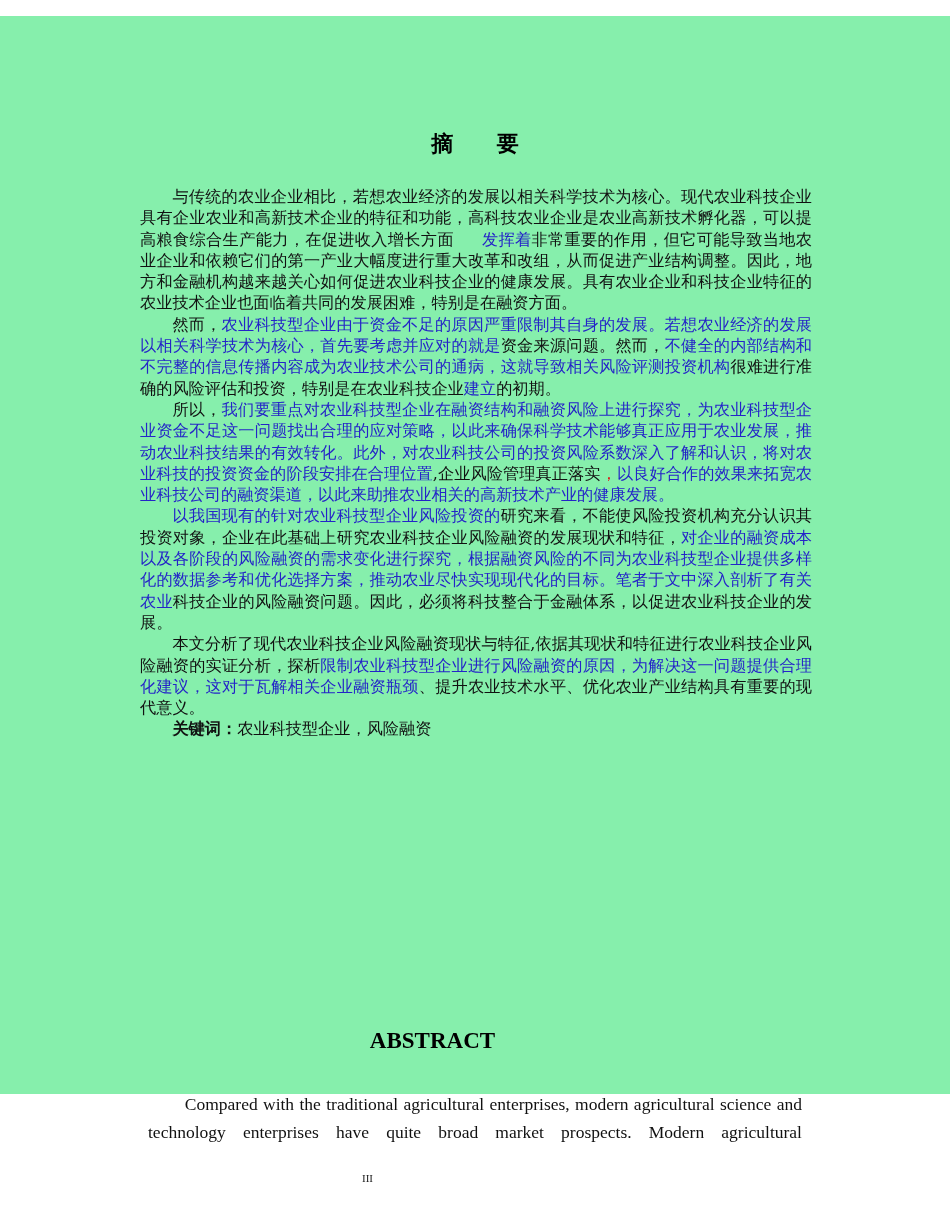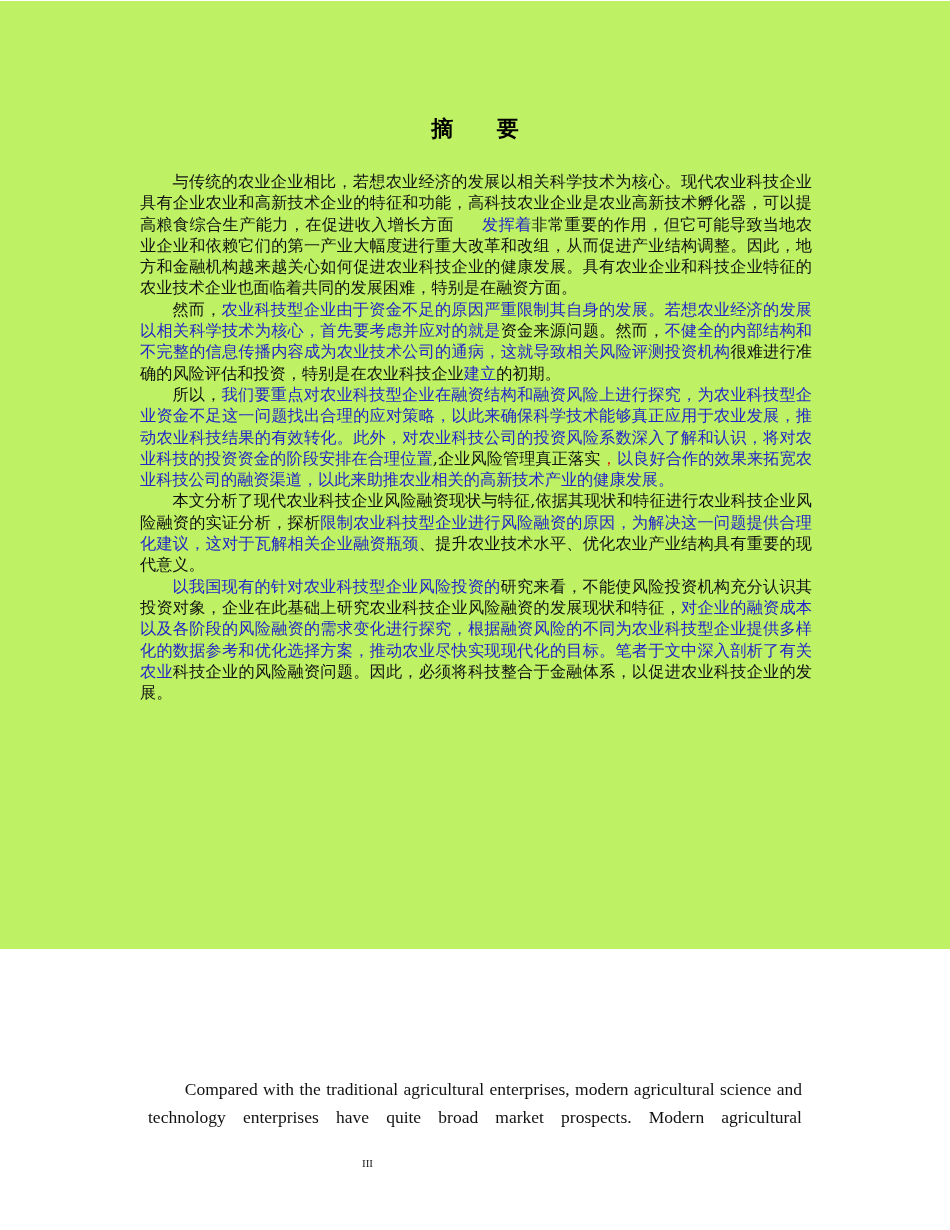--- a/index.html
+++ b/index.html
@@ -10,23 +10,23 @@
     body {
       width: 950px;
       height: 1230px;
       position: relative;
       overflow: hidden;
       font-family: "DejaVu Serif", "Liberation Serif", serif;
       color: #111111;
     }
     .page {
       position: absolute;
-      left: 0; top: 1px;
-      width: 950px; height: 948px;
-      background: #bef264;
+      left: 0; top: 16px;
+      width: 950px; height: 1078px;
+      background: #86efac;
     }
     .cn-title {
       position: absolute;
       top: 113px;
       left: 0;
       width: 950px;
       text-align: center;
       font-family: "DejaVu Sans", sans-serif;
       font-weight: bold;
       font-size: 22px;
@@ -101,27 +101,31 @@
     <p>
       <span style="color: rgb(17, 17, 17);">与传统的农业企业相比，若想农业经济的发展以相关科学技术为核心。现代农业科技企业具有企业农业和高新技术企业的特征和功能，高科技农业企业是农业高新技术孵化器，可以提高粮食综合生产能力，在促进收入增长方面</span><span style="color: rgb(36, 36, 200); margin-left: 28px;">发挥着</span><span style="color: rgb(17, 17, 17); margin-top: 44px;">非常重要的作用，但它可能导致当地农业企业和依赖它们的第一产业大幅度进行重大改革和改组，从而促进产业结构调整。因此，地方和金融机构越来越关心如何促进农业科技企业的健康发展。具有农业企业和科技企业特征的农业技术企业也面临着共同的发展困难，特别是在融资方面。</span>
     </p>
     <p>
       <span style="color: rgb(17, 17, 17);">然而，</span><span style="color: rgb(36, 36, 200);">农业科技型企业由于资金不足的原因严重限制其自身的发展。若想农业经济的发展以相关科学技术为核心，首先要考虑并应对的就是</span><span style="color: rgb(17, 17, 17);">资金来源问题。然而，</span><span style="color: rgb(36, 36, 200);">不健全的内部结构和不完整的信息传播内容成为农业技术公司的通病，这就导致相关风险评测投资机构</span><span style="color: rgb(17, 17, 17);">很难进行准确的风险评估和投资，特别是在农业科技企业</span><span style="color: rgb(36, 36, 200);">建立</span><span style="color: rgb(17, 17, 17);">的初期。</span>
     </p>
     <p>
       <span style="color: rgb(17, 17, 17);">所以，</span><span style="color: rgb(36, 36, 200);">我们要重点对农业科技型企业在融资结构和融资风险上进行探究，为农业科技型企业资金不足这一问题找出合理的应对策略，以此来确保科学技术能够真正应用于农业发展，推动农业科技结果的有效转化。此外，对农业科技公司的投资风险系数深入了解和认识，将对农业科技的投资资金的阶段安排在合理位置</span><span style="color: rgb(17, 17, 17);">,企业风险管理真正落实</span><span style="color: rgb(224, 16, 16);">，</span><span style="color: rgb(36, 36, 200);">以良好合作的效果来拓宽农业科技公司的融资渠道，以此来助推农业相关的高新技术产业的健康发展。</span>
     </p>
     <p>
+      <span style="color: rgb(36, 36, 200);">以我国现有的针对农业科技型企业风险投资的</span><span style="color: rgb(17, 17, 17);">研究来看，不能使风险投资机构充分认识其投资对象，企业在此基础上研究农业科技企业风险融资的发展现状和特征，</span><span style="color: rgb(36, 36, 200);">对企业的融资成本以及各阶段的风险融资的需求变化进行探究，根据融资风险的不同为农业科技型企业提供多样化的数据参考和优化选择方案，推动农业尽快实现现代化的目标。笔者于文中深入剖析了有关农业</span><span style="color: rgb(17, 17, 17);">科技企业的风险融资问题。因此，必须将科技整合于金融体系，以促进农业科技企业的发展。</span>
+    </p>
+    <p>
       <span style="color: rgb(17, 17, 17);">本文分析了现代农业科技企业风险融资现状与特征,依据其现状和特征进行农业科技企业风险融资的实证分析，探析</span><span style="color: rgb(36, 36, 200);">限制农业科技型企业进行风险融资的原因，为解决这一问题提供合理化建议，这对于瓦解相关企业融资瓶颈</span><span style="color: rgb(17, 17, 17);">、提升农业技术水平、优化农业产业结构具有重要的现代意义。</span>
     </p>
-    <p>
-      <span style="color: rgb(36, 36, 200);">以我国现有的针对农业科技型企业风险投资的</span><span style="color: rgb(17, 17, 17);">研究来看，不能使风险投资机构充分认识其投资对象，企业在此基础上研究农业科技企业风险融资的发展现状和特征，</span><span style="color: rgb(36, 36, 200);">对企业的融资成本以及各阶段的风险融资的需求变化进行探究，根据融资风险的不同为农业科技型企业提供多样化的数据参考和优化选择方案，推动农业尽快实现现代化的目标。笔者于文中深入剖析了有关农业</span><span style="color: rgb(17, 17, 17);">科技企业的风险融资问题。因此，必须将科技整合于金融体系，以促进农业科技企业的发展。</span>
+    <p class="keywords">
+      <span class="kw-label">关键词：</span><span>农业科技型企业，风险融资</span>
     </p>
   </div>
 
+  <div class="en-title">ABSTRACT</div>
 
   <div class="en-body">
     <p>Compared with the traditional agricultural enterprises, modern agricultural science and technology enterprises have quite broad market prospects. Modern agricultural</p>
   </div>
 
   <div class="page-number">III</div>
 
 </div>
 
 </body></html>

